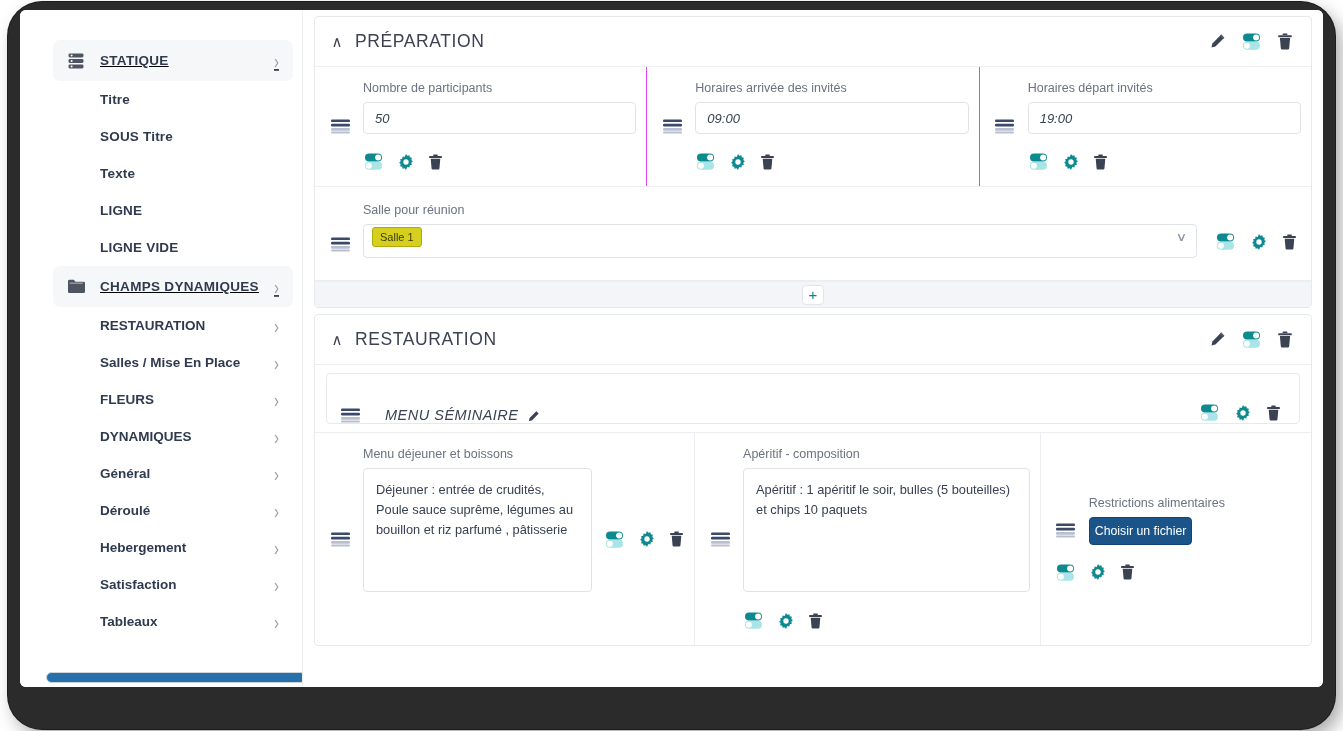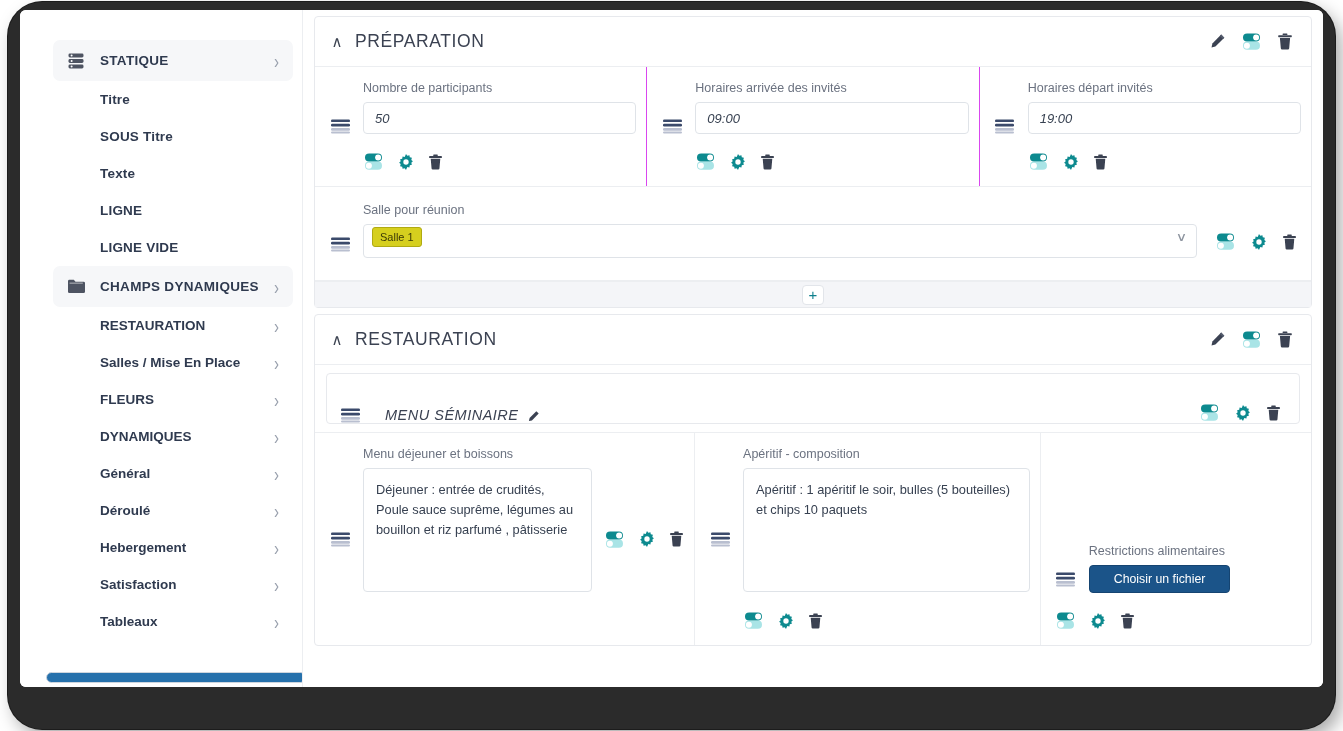--- a/index.html
+++ b/index.html
@@ -41,21 +41,21 @@
     overflow: hidden;
   }
   .nav-group {
     display: flex; align-items: center;
     height: 41px;
     margin: 0 9px 0 33px;
     padding: 0 14px 0 12px;
     border-radius: 7px;
     cursor: pointer;
   }
-  .nav-group.shaded { background: #f6f7f9; }
+  .nav-group.shaded { background: #f6f7f9; text-decoration: underline; }
   .nav-group .g-icon {
     width: 22px; height: 22px;
     margin-right: 13px;
     display: flex; align-items: center; justify-content: center;
     color: #52586b;
     flex: 0 0 22px;
   }
   .nav-group .g-label {
     flex: 1;
     font-size: 13.5px;
@@ -290,21 +290,21 @@
   .ta-tools-below {
     display: flex; align-items: center; gap: 14px;
     margin-top: 14px;
   }
   .file-btn {
     background: #1b5489;
     border: 1px solid #154471;
     color: #fff;
     font-size: 12.3px;
     border-radius: 4px;
-    padding: 6px 24px;
+    padding: 6px 5px;
     cursor: pointer;
     font-family: "Liberation Sans", sans-serif;
     white-space: nowrap;
   }
 
   
   .ico { display: inline-flex; align-items: center; justify-content: center; cursor: pointer; }
   svg { display: block; }
 </style>
 </head>
@@ -736,21 +736,21 @@
                 <svg width="15" height="16" viewBox="0 0 16 17">
                   <rect x="1.2" y="2.2" width="13.6" height="2" rx=".6" fill="#3b4252"></rect>
                   <rect x="5.6" y=".4" width="4.8" height="1.7" rx=".6" fill="#3b4252"></rect>
                   <path d="M2.9 4.9h10.2l-.9 10.4a1.3 1.3 0 0 1-1.3 1.2H5.1a1.3 1.3 0 0 1-1.3-1.2z" fill="#3b4252"></path>
                 </svg>
               </span>
             </div>
           </div>
         </div>
 
-        <div class="tacell" style="flex:.86;align-items:flex-end">
+        <div class="tacell" style="flex:.86;align-items:center">
           <div class="fbody" style="display:flex;flex-direction:column">
             <div class="flabel" style="margin-left:34px">Restrictions alimentaires</div>
             <div style="display:flex;align-items:center">
               <span class="grip">
                 <svg width="19" height="15" viewBox="0 0 19 15">
                   <rect x="0" y="0.5" width="19" height="2.6" rx="1.2" fill="#3b4a6b"></rect>
                   <rect x="0" y="4.8" width="19" height="2.6" rx="1.2" fill="#3b4a6b"></rect>
                   <rect x="0" y="9.1" width="19" height="2.6" rx="1.2" fill="#b9bfd0"></rect>
                   <rect x="0" y="12.4" width="19" height="2.2" rx="1.1" fill="#b9bfd0"></rect>
                 </svg>

